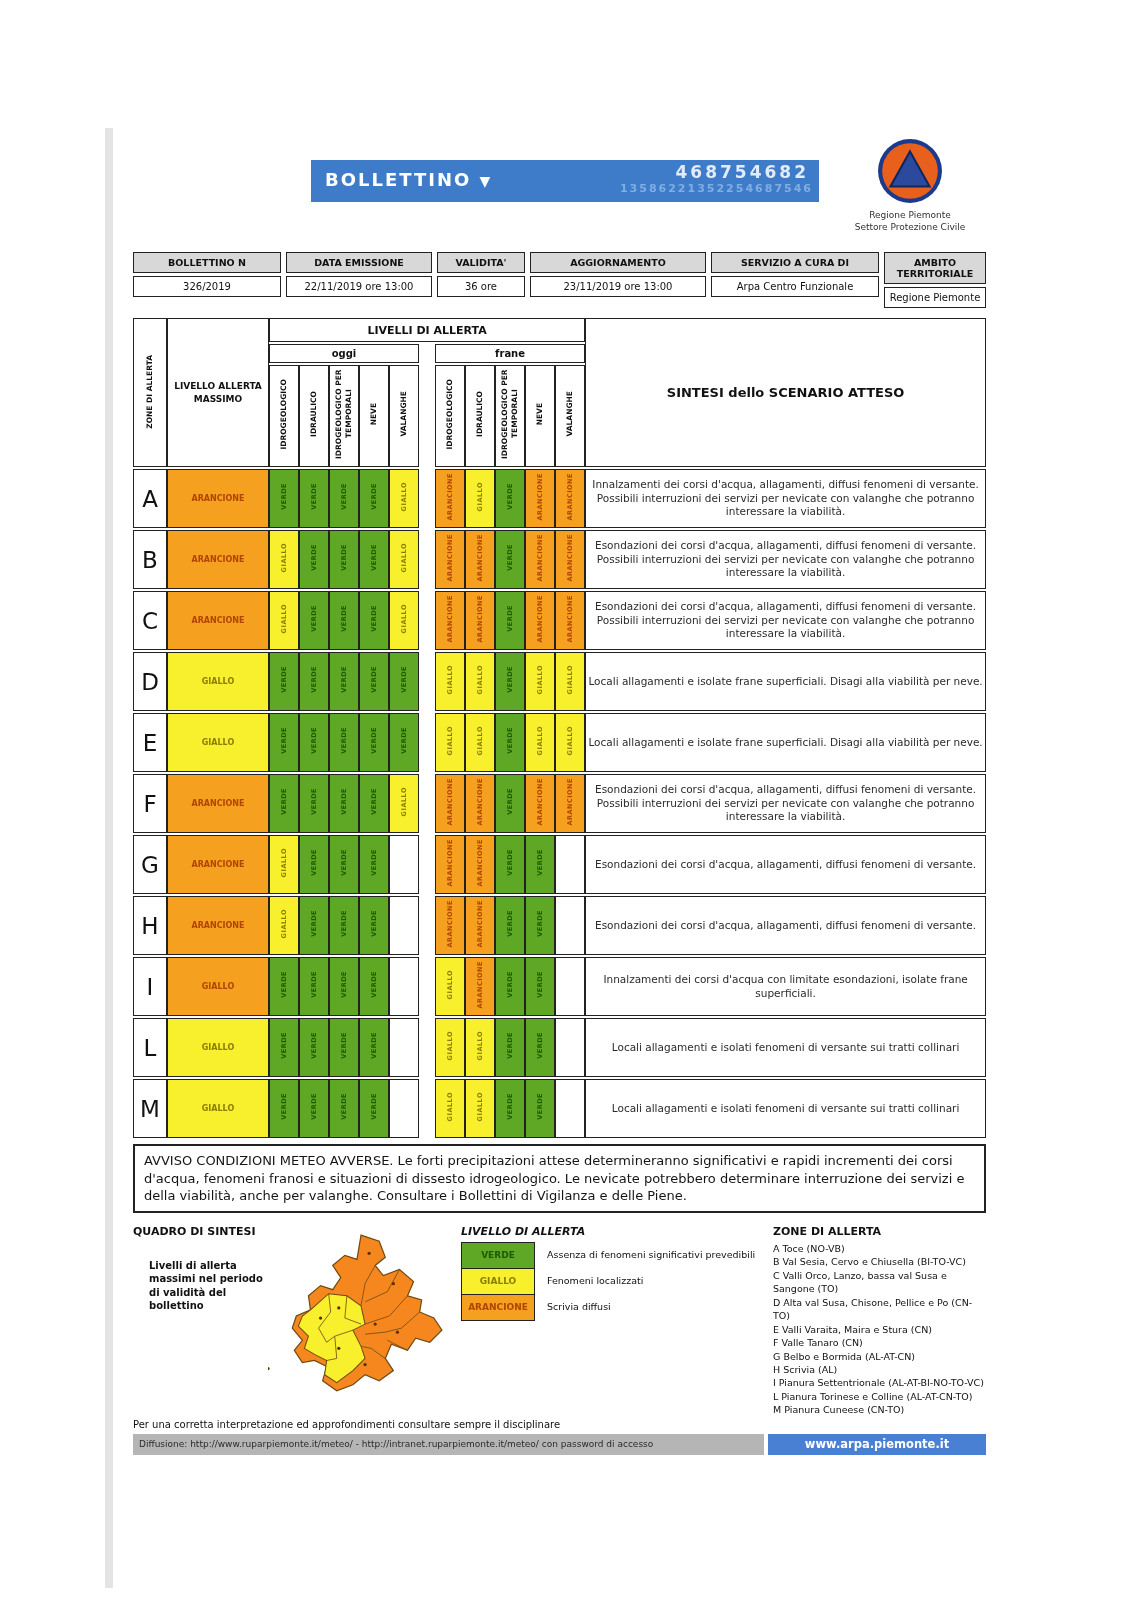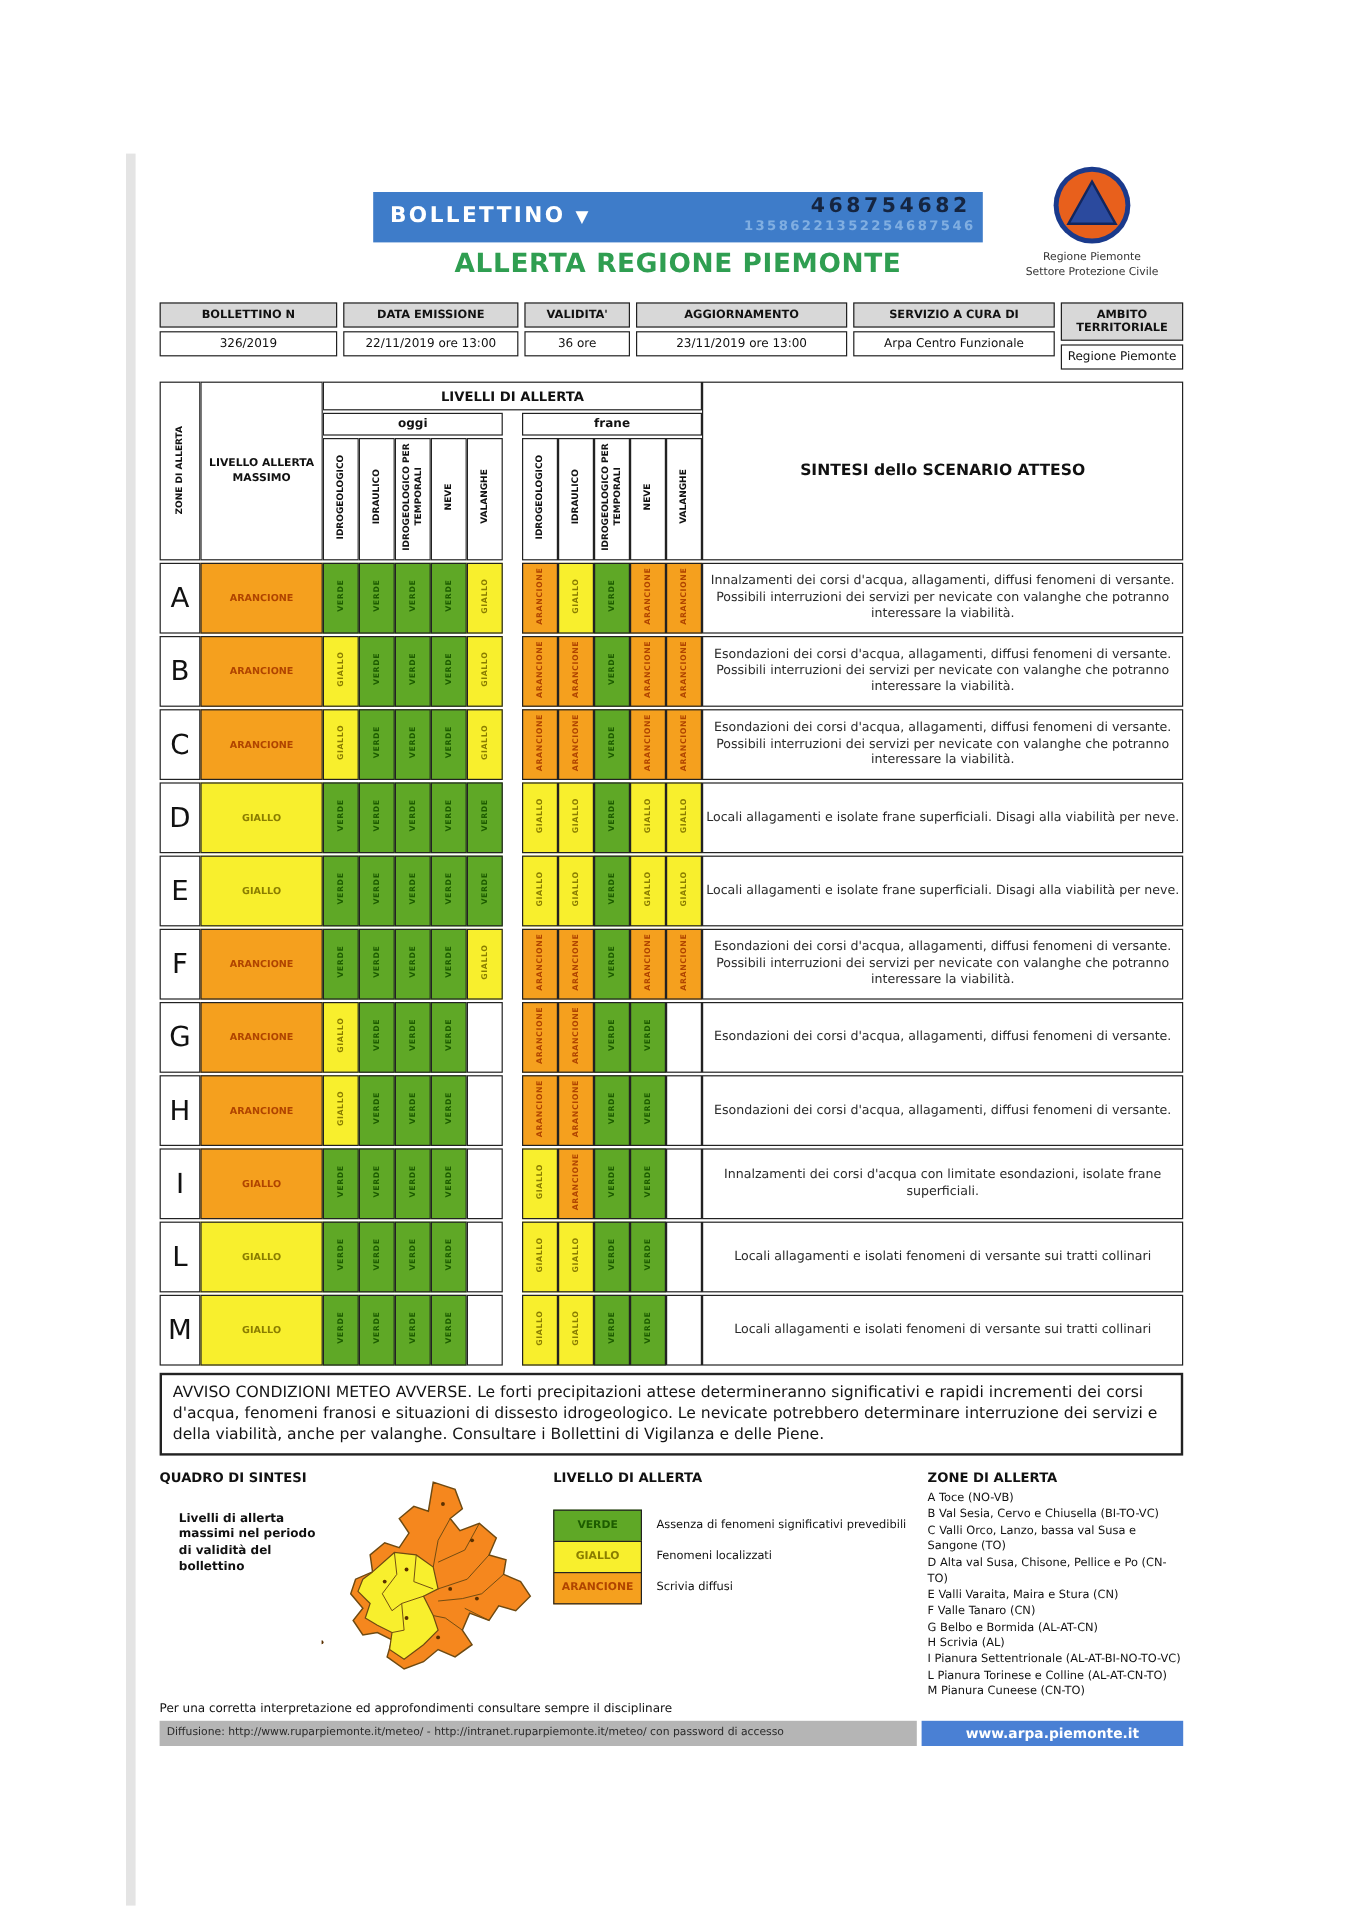--- a/index.html
+++ b/index.html
@@ -15,21 +15,21 @@
   .hdr{position:relative;height:104px;}
   .arpa-logo{position:absolute;left:12px;top:16px;width:160px;line-height:1;}
   .arpa-pill{display:inline-block;margin-left:52px;background:#3fae4c;color:#fff;font-size:6px;font-weight:bold;
     padding:2px 8px;border-radius:5px;letter-spacing:1px;}
   .arpa-word{font-size:38px;font-weight:bold;color:#2079c6;letter-spacing:-2px;margin-top:-2px;}
   .arpa-dot{color:#3fae4c;}
   .arpa-sub{color:#2f9e3f;font-size:7.5px;font-weight:bold;text-align:right;line-height:1.25;margin-top:1px;}
   .banner{position:absolute;left:178px;top:22px;width:508px;height:42px;background:#3e7cc9;overflow:hidden;}
   .banner-title{position:absolute;left:14px;top:9px;color:#fff;font-weight:bold;font-size:18px;letter-spacing:2px;}
   .banner-caret{color:#fff;font-size:14px;}
-  .banner-num1{position:absolute;right:10px;top:2px;color:#0f172a;font-weight:bold;font-size:17px;letter-spacing:3px;opacity:.85;}
+  .banner-num1{position:absolute;right:10px;top:2px;color:#ffffff;font-weight:bold;font-size:17px;letter-spacing:3px;opacity:.85;}
   .banner-num2{position:absolute;right:6px;top:22px;color:#9cc4ec;font-weight:bold;font-size:11px;letter-spacing:2px;opacity:.7;}
   .main-title{position:absolute;left:178px;top:70px;width:508px;text-align:center;
     color:#2f9e51;font-weight:bold;font-size:22px;letter-spacing:.5px;}
   .pc-block{position:absolute;right:0;top:0;width:152px;text-align:center;}
   .pc-caption{font-size:9px;color:#333;line-height:1.3;margin-top:2px;}
 
   
   .info-bar{display:flex;gap:5px;margin-top:10px;}
   .info-col{display:flex;flex-direction:column;gap:3px;}
   .info-head{background:#d8d8d8;border:1px solid #222;font-weight:bold;font-size:9.5px;
@@ -58,21 +58,21 @@
   
   .avviso{border:2px solid #222;margin-top:4px;padding:6px 9px;font-size:13px;line-height:1.35;color:#151515;}
 
   
   .bottom{display:flex;margin-top:12px;}
   .q-col{width:328px;position:relative;}
   .q-title{font-weight:bold;font-size:11px;}
   .q-caption{position:absolute;left:16px;top:34px;width:118px;font-weight:bold;font-size:10px;line-height:1.35;}
   .q-map{position:absolute;left:135px;top:6px;}
   .lg-col{width:312px;}
-  .lg-title{font-weight:bold;font-size:11px;margin-bottom:20px;}
+  .lg-title{font-weight:bold;font-size:11px;margin-bottom:4px;font-style:italic;}
   .lg-row{display:flex;align-items:center;}
   .lg-swatch{width:72px;height:25px;border:1px solid #222;margin-bottom:-1px;
     display:flex;align-items:center;justify-content:center;font-size:9px;font-weight:bold;flex:none;}
   .lg-desc{font-size:9.5px;margin-left:12px;line-height:1.2;}
   .lg-note{font-size:9.5px;line-height:1.3;margin-top:4px;width:230px;}
   .z-col{flex:1;}
   .z-title{font-weight:bold;font-size:11px;margin-bottom:4px;}
   .z-item{font-size:9.5px;line-height:1.42;}
 
   
@@ -88,21 +88,20 @@
 <div class="scan-strip"></div>
 
 <div class="content">
 
   <div class="hdr">
     <div class="banner">
       <span class="banner-num1">468754682</span>
       <span class="banner-num2">13586221352254687546</span>
       <span class="banner-title"><span>BOLLETTINO</span> <span class="banner-caret">▼</span></span>
     </div>
-    <div class="main-title">ALLERTA REGIONE PIEMONTE</div>
     <div class="pc-block">
       <svg width="66" height="66" viewBox="0 0 64 64">
         <circle cx="32" cy="32" r="31" fill="#1a3a8c"></circle>
         <circle cx="32" cy="32" r="27" fill="#e8601c"></circle>
         <polygon points="32,13 51,47 13,47" fill="#2b4a9e" stroke="#12265e" stroke-width="2"></polygon>
       </svg>
       <div class="pc-caption">
         <div>Regione Piemonte</div>
         <div>Settore Protezione Civile</div>
       </div>

